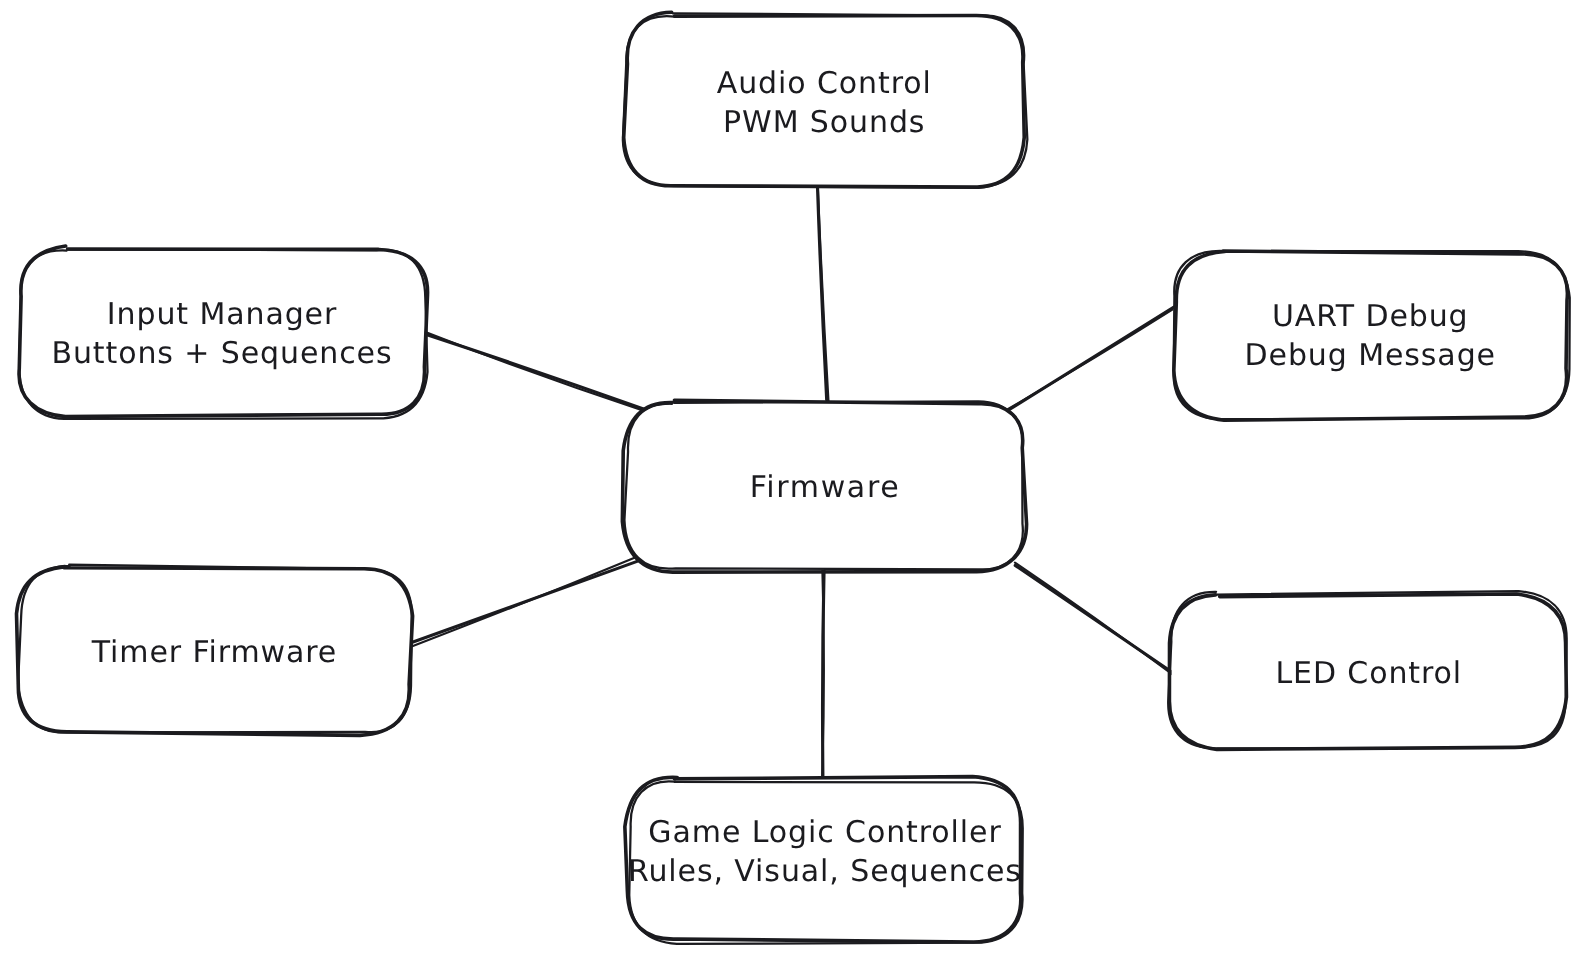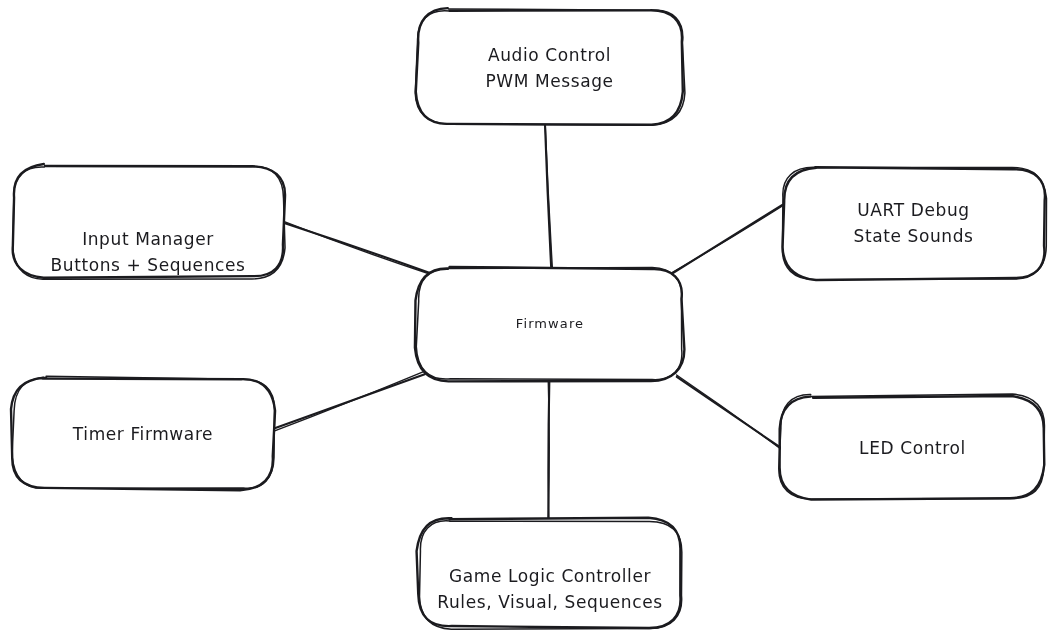--- a/index.html
+++ b/index.html
@@ -27,27 +27,27 @@
     display: flex;
     flex-direction: column;
     align-items: center;
     justify-content: center;
     text-align: center;
     color: #1b1b1f;
     pointer-events: none;
   }
   .node-label .line {
     font-family: "DejaVu Sans", sans-serif;
-    font-size: 17px;
+    font-size: 20px;
     line-height: 26px;
     letter-spacing: 0.6px;
     white-space: nowrap;
   }
   .node-label.center .line {
-    font-size: 13px;
+    font-size: 20px;
     letter-spacing: 1.1px;
   }
 </style>
 </head>
 <body>
 
 <div id="canvas">
   <svg id="diagram-svg" viewBox="0 0 1056 643" xmlns="http://www.w3.org/2000/svg">
     <g id="edges-layer">
         <g>
@@ -112,34 +112,34 @@
           <path d="M 449.49966507083724 521.2756386663185 L 649.1803016673681 521.513132479467 C 670.7207675940919 521.4375389125373, 682.1687309280823 531.6975330367208, 681.8306251539991 553.2577674891137 L 681.4978645337269 595.5262550371356 C 683.4033119223095 616.800990678091, 670.7207675940919 628.3934577963284, 650.6331001299587 628.4513099692069 L 451.27023391931795 629.2898506190115 C 430.2598270428646 627.992015840575, 420.2220176722026 616.800990678091, 419.51108474950826 596.8519660973232 L 420.44331436420015 550.9224739089248 C 419.74773644439307 531.6975330367208, 430.2598270428646 519.0873970047046, 450.10872888719143 521.0873739267175" fill="none" stroke="#1b1b1f" stroke-width="1.5" stroke-linecap="round" stroke-linejoin="round"></path>
         </g>
       </g>
   </svg>
   <div id="labels-layer">
       <div class="node-label center" style="left: 418px; top: 268px; width: 264px; height: 112px;">
         <div class="line">Firmware</div>
       </div>
       <div class="node-label" style="left: 416px; top: 10px; width: 267px; height: 115px;">
         <div class="line">Audio Control</div>
-        <div class="line">PWM Message</div>
+        <div class="line">PWM Sounds</div>
       </div>
-      <div class="node-label" style="left: 13px; top: 165px; width: 270px; height: 113px; justify-content: flex-end;">
+      <div class="node-label" style="left: 13px; top: 165px; width: 270px; height: 113px;">
         <div class="line">Input Manager</div>
         <div class="line">Buttons + Sequences</div>
       </div>
       <div class="node-label" style="left: 783px; top: 168px; width: 261px; height: 110px;">
         <div class="line">UART Debug</div>
-        <div class="line">State Sounds</div>
+        <div class="line">Debug Message</div>
       </div>
       <div class="node-label" style="left: 12px; top: 377px; width: 262px; height: 113px;">
         <div class="line">Timer Firmware</div>
       </div>
       <div class="node-label" style="left: 781px; top: 397px; width: 263px; height: 102px; align-items: center;">
         <div class="line">LED Control</div>
       </div>
-      <div class="node-label" style="left: 418px; top: 541px; width: 264px; height: 96px;">
+      <div class="node-label" style="left: 418px; top: 519px; width: 264px; height: 96px;">
         <div class="line">Game Logic Controller</div>
         <div class="line">Rules, Visual, Sequences</div>
       </div>
     </div>
 </div>
 
 </body></html>

